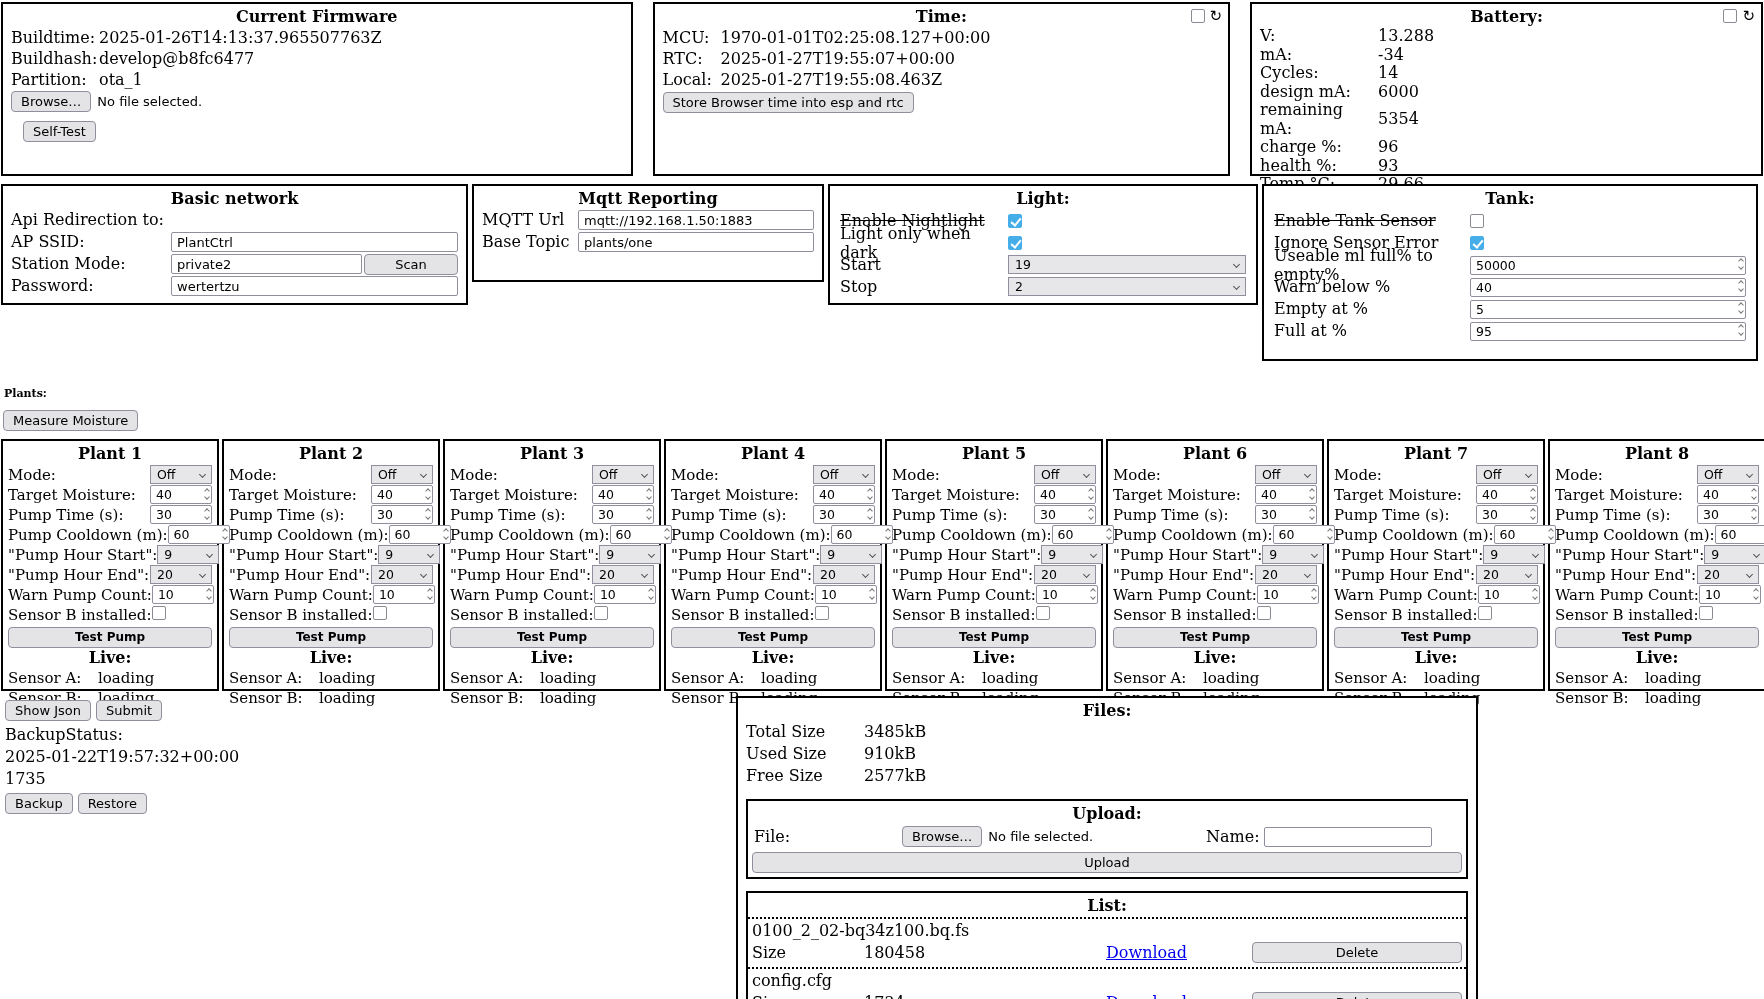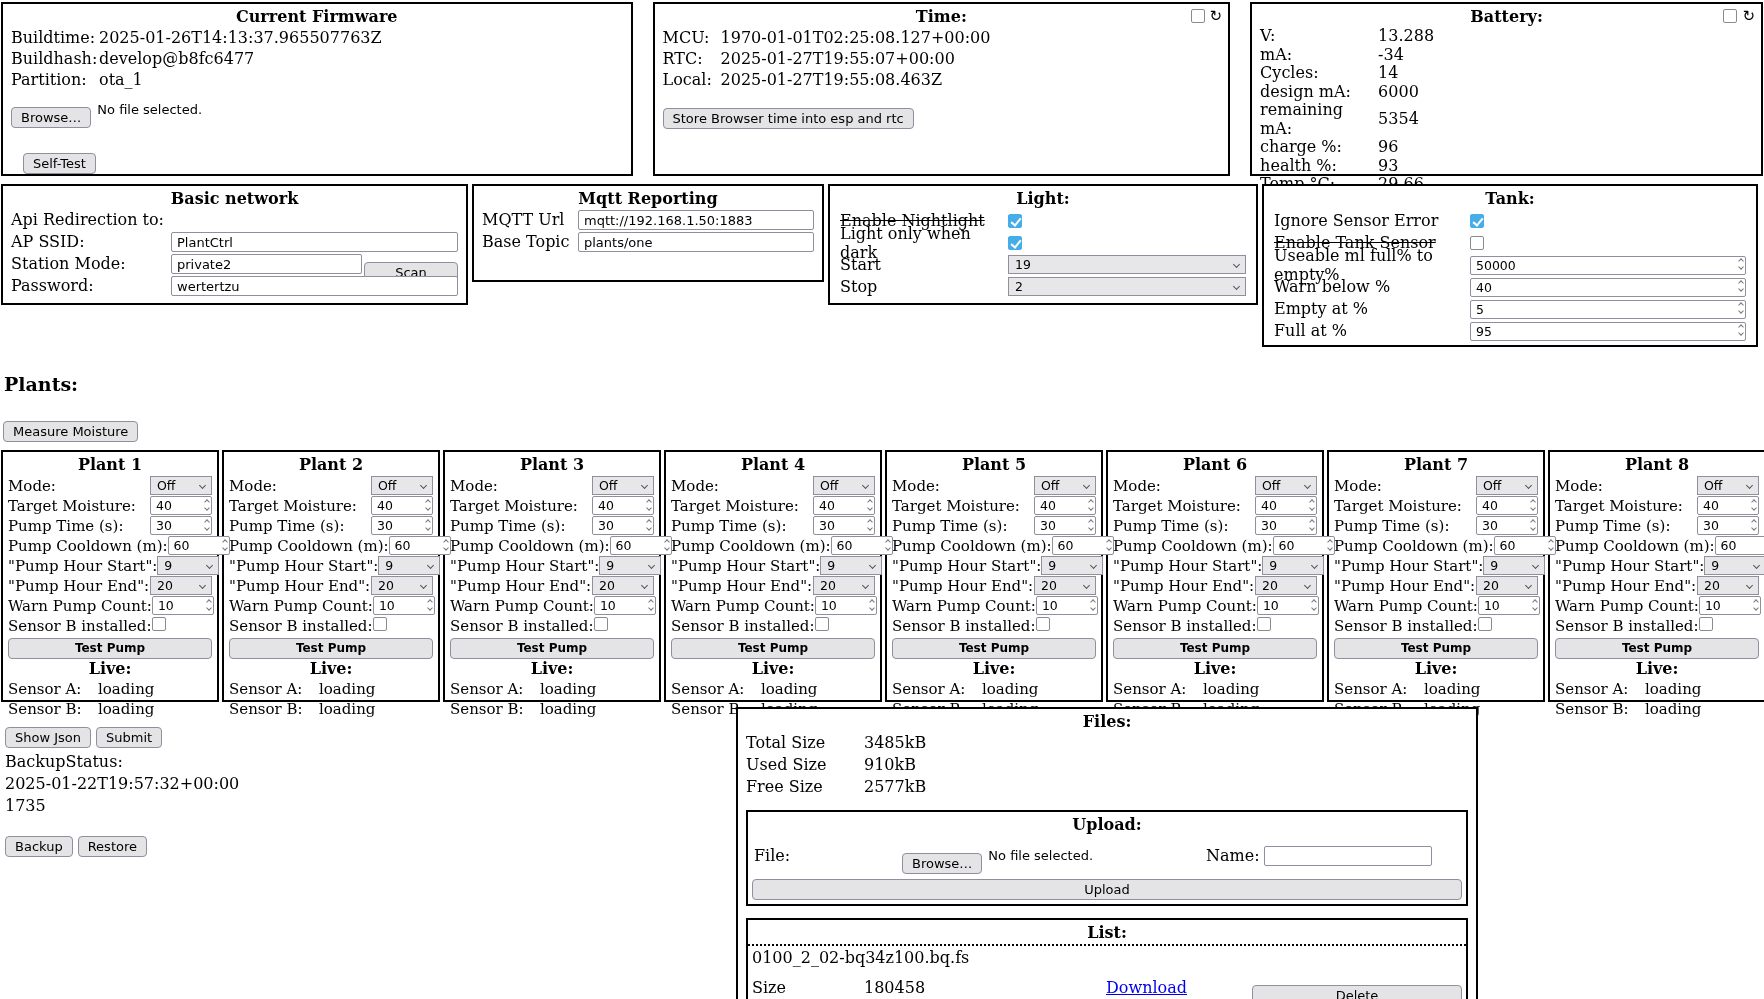--- a/index.html
+++ b/index.html
@@ -11,33 +11,33 @@
 
   .row1 { display:flex; gap:20px; margin:2px 1px 0 1px; }
   .bw-firmware { width:644px; height:174px; }
   .bw-time     { width:589px; height:174px; }
   .bw-battery  { width:523px; height:174px; }
 
   .row2 { display:flex; gap:4px; margin:8px 1px 0 1px; align-items:flex-start; }
   .bw-network { width:467px; min-height:101px; padding-bottom:6px; }
   .bw-mqtt    { width:352px; min-height:98px; }
   .bw-light   { width:430px; min-height:104px; padding-bottom:6px; }
-  .bw-tank    { width:496px; min-height:134px; padding-bottom:4px; }
+  .bw-tank    { width:496px; min-height:134px; padding-bottom:18px; }
 
   .frow { display:flex; padding:0 8px; line-height:21px; align-items:center; }
   .flabel { flex-shrink:0; }
   .lw88 { width:88px; } .lw58 { width:58px; } .lw118 { width:118px; }
   .browse-row { margin-top:1px; }
   .selftest-row { margin-top:9px; padding-left:20px; }
   .storebtn-row { margin-top:2px; }
 
   .btn {
     font-family:"DejaVu Sans", sans-serif; font-size:13px; color:#000;
     background:#e4e4e7; border:1px solid #8f8f9d; border-radius:4px;
-    padding:2px 9px; line-height:15px; cursor:pointer;margin-top:16px;
+    padding:2px 9px; line-height:15px; cursor:pointer;
   }
   .nofile { font-family:"DejaVu Sans", sans-serif; font-size:13px; margin-left:6px; }
 
   .text-input {
     font-family:"DejaVu Sans", sans-serif; font-size:13px;
     border:1px solid #8f8f9d; border-radius:2px; background:#fff;
     height:20px; padding:0 5px; width:100%;
   }
 
   .boxwidgets { position:absolute; top:5px; right:6px; display:flex; gap:5px; align-items:center; }
@@ -69,21 +69,21 @@
   .nrow { display:flex; padding:0 8px; height:22px; align-items:center; line-height:22px; }
   .nrow .nlabel { width:160px; flex-shrink:0; }
   .scanbtn { width:94px; margin-left:2px; flex-shrink:0; padding:2px 0; text-align:center; }
   .mrow .nlabel { width:96px; }
   .lrow { display:flex; padding:0 10px; height:21px; align-items:center; margin-top:1px; }
   .lrow .nlabel { width:168px; flex-shrink:0; }
   .trow .nlabel { width:196px; }
   .lctrl { flex:1; display:flex; align-items:center; }
   .strike { text-decoration:line-through; }
 
-  .plants-heading { font-weight:bold; font-size:19px; margin:26px 0 10px 4px; }
+  .plants-heading { font-weight:bold; font-size:11px; margin:26px 0 10px 4px; }
   .measure-row { margin:0 0 8px 3px; }
 
   .plantsrow { display:flex; gap:3px; margin:0 1px; }
   .panel { border:2px solid #000; width:218px; height:252px; padding:2px 5px; font-size:15px; }
   .ptitle { text-align:center; font-weight:bold; font-size:16px; line-height:22px; }
   .prow { display:flex; align-items:center; height:19px; margin-bottom:1px; }
   .plabel { flex:1; white-space:nowrap; }
   .ctrl { width:62px; flex-shrink:0; }
   .ctrl .sel { width:62px; }
   .testpump { width:100%; font-weight:bold; font-size:12px; padding:2px 0; margin-top:2px; }
@@ -287,29 +287,29 @@
           <span>2</span>
           <i class="chev"></i>
         </span>
       </span>
     </div>
   </div>
 
   <div class="box bw-tank">
     <div class="btitle">Tank:</div>
     <div class="lrow trow">
+      <span class="nlabel strike">Enable Tank Sensor</span>
+      <span class="lctrl">
+          <span class="cb"></span>
+        </span>
+    </div>
+    <div class="lrow trow">
       <span class="nlabel">Ignore Sensor Error</span>
       <span class="lctrl">
           <span class="cb checked"></span>
-        </span>
-    </div>
-    <div class="lrow trow">
-      <span class="nlabel strike">Enable Tank Sensor</span>
-      <span class="lctrl">
-          <span class="cb"></span>
         </span>
     </div>
     <div class="lrow trow">
       <span class="nlabel">Useable ml full% to empty%</span>
       <span class="lctrl">
           <span class="numwrap wide">
         <input class="num" value="50000" style="">
         <span class="spin">
               <i class="chev up"></i>
               <i class="chev"></i>

